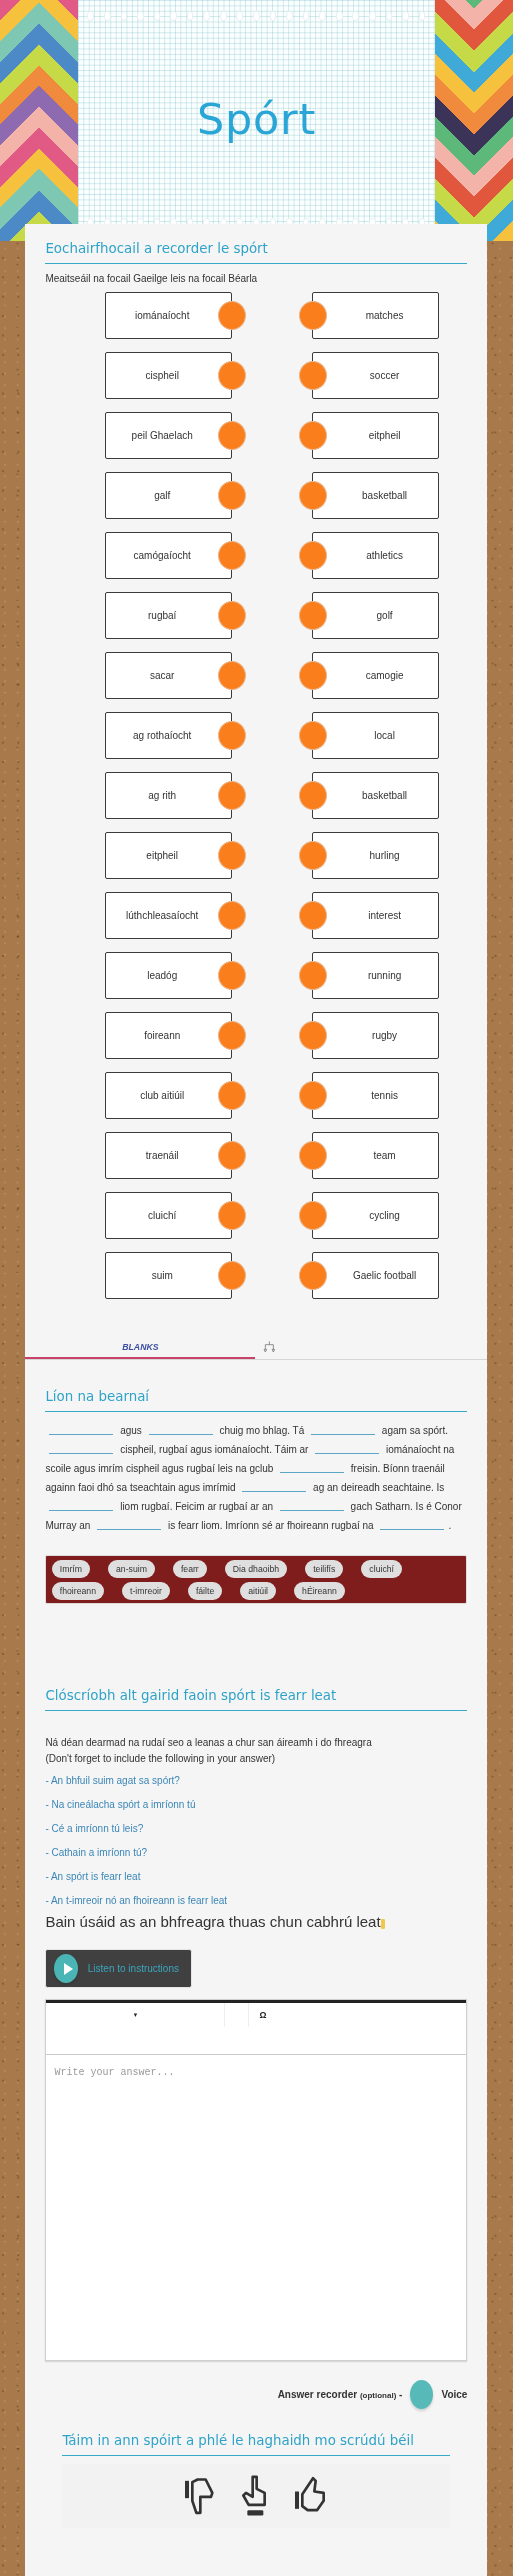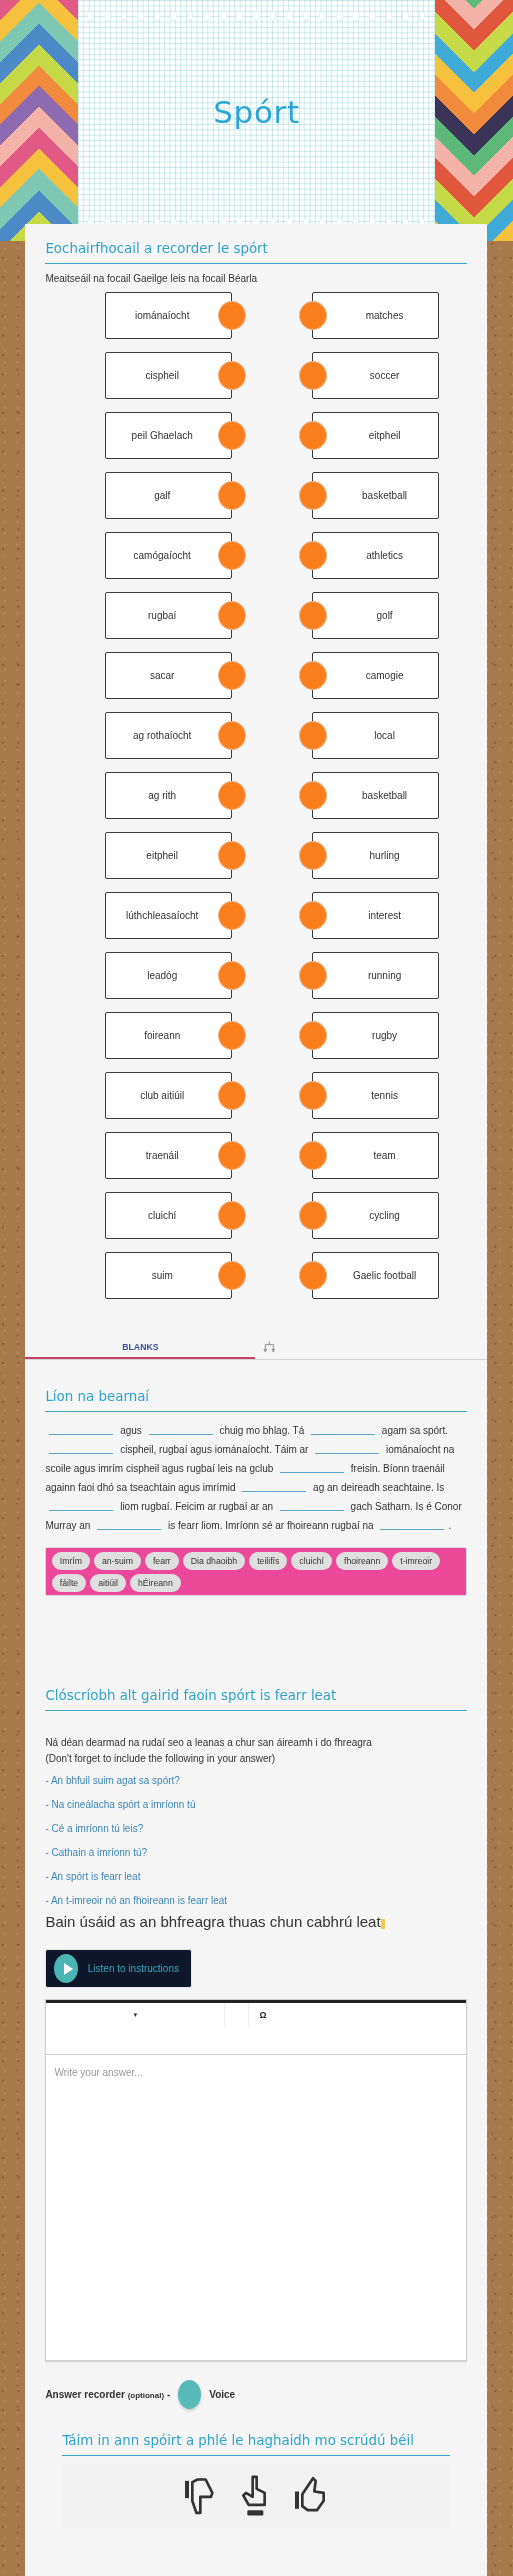--- a/index.html
+++ b/index.html
@@ -42,21 +42,21 @@
       linear-gradient(rgba(120,190,200,0.35) 0.7px, transparent 0.7px),
       linear-gradient(90deg, rgba(120,190,200,0.35) 0.7px, transparent 0.7px);
     background-size: 5.4px 5.4px;
   }
   .holes { position: absolute; left: 9.4px; right: 9.4px; display: flex; justify-content: space-between; }
   .holes.top { top: 10.7px; }
   .holes.bottom { top: 218px; }
   .holes span { width: 6.7px; height: 10.7px; border-radius: 50%; background: #fff; border: 0.7px solid #e6f0f0; }
   .page-title {
     position: absolute; left: 0; right: 0; top: 94px; text-align: center;
-    font-size: 31px; color: #29a5d6; font-family: "DejaVu Sans", sans-serif;
+    font-size: 43px; color: #29a5d6; font-family: "DejaVu Sans", sans-serif;
     letter-spacing: 0.7px;
   }
 
   
   .card {
     position: absolute; left: 25.4px; top: 224px; width: 462px; height: 2381px;
     background: #f5f5f5;
   }
   .section { padding: 0 20px; }
   .sec-title {
@@ -80,57 +80,57 @@
     position: absolute; top: 50%; width: 28px; height: 29px; margin-top: -14.7px;
     border-radius: 50%; background: #fb7e1d; border: 1.3px solid #e9b68c;
   }
   .mbox.left .dot { right: -14.7px; }
   .mbox.right .dot { left: -14.7px; }
 
   .tabs {
     position: absolute; left: 0; right: 0; top: 1112px; height: 24px;
     display: flex; border-bottom: 0.7px solid #d6d6d6;
   }
-  .tab { width: 230px; display: flex; align-items: center; justify-content: center; font-size: 8.7px; font-weight: bold; color: #3b4fa0; }
+  .tab { width: 230px; display: flex; align-items: center; justify-content: center; font-size: 8.7px; font-weight: bold; color: #3b4fa0; font-style: italic; }
   .tab.active { border-bottom: 2px solid #c8436a; }
   .tab.icon { width: 27px; margin-left: 0px; color: #777; }
 
   .blanks { position: absolute; left: 20px; right: 20px; top: 1165px; }
   .para { margin-top: 9.4px; font-size: 10px; line-height: 19px; color: #333; }
   .blank { display: inline-block; width: 64px; height: 12px; border-bottom: 0.7px solid #5aa6c6; margin: 0 4px; vertical-align: -1.3px; }
   .wordbank {
-    margin-top: 12px; background: #ec4899; border: 0.7px solid #dcdcdc; border-radius: 2px;
-    padding: 4px 4px 2.7px 5.4px; display: flex; flex-wrap: wrap; gap: 4px 4px;
+    margin-top: 20px; background: #7f1d1d; border: 0.7px solid #dcdcdc; border-radius: 2px;
+    padding: 4px 4px 2.7px 5.4px; display: flex; flex-wrap: wrap; gap: 4px 18px;
   }
   .chip { background: #dfdfdf; border-radius: 10.7px; padding: 4px 8px; font-size: 8.7px; color: #333; }
 
   .write { position: absolute; left: 20px; right: 20px; top: 1464px; }
   .write .body { font-size: 10px; color: #333; line-height: 16px; margin-top: 24px; }
   .blue-list { margin-top: 2.7px; }
   .blue-list div { font-size: 10px; color: #3a86b7; line-height: 24px; }
   .bain { font-size: 15px; color: #333; margin-top: 0; }
   .bain .emoji { display: inline-block; width: 4px; height: 9.4px; background: #f2c84b; vertical-align: -1.3px; border-radius: 1.3px; }
 
   .listen-btn {
     margin-top: 19px; display: inline-flex; align-items: center; gap: 9.4px;
-    width: 147px; height: 39px; padding-left: 8px; background: #0f172a;
+    width: 147px; height: 39px; padding-left: 8px; background: #404040;
     border: 0.7px solid #e6e6e6; border-radius: 2.7px;
   }
   .play { width: 24px; height: 29px; border-radius: 50%; background: #4bb5b5; position: relative; box-shadow: 0 2px 2.7px rgba(0,0,0,0.15); }
   .play::after { content: ""; position: absolute; left: 9.4px; top: 8.7px; border-left: 9.4px solid #fff; border-top: 6px solid transparent; border-bottom: 6px solid transparent; }
   .listen-label { font-size: 10px; color: #3aa4bf; }
 
   .editor { margin-top: 10.7px; background: #fff; border: 0.7px solid #cfcfcf; box-shadow: 0 0.7px 1.3px rgba(0,0,0,0.15); }
   .ed-bar { border-top: 3.3px solid #222; height: 55px; display: flex; border-bottom: 1.3px solid #ccc; }
   .ed-sel { width: 179px; height: 24px; display: flex; align-items: center; justify-content: center; font-size: 6.7px; color: #222; border-right: 0.7px solid #eee; }
   .ed-blank { width: 24px; height: 24px; border-right: 0.7px solid #eee; }
   .ed-omega { width: 27px; height: 24px; display: flex; align-items: center; justify-content: center; font-weight: bold; font-size: 8.7px; color: #222; }
-  .ed-area { height: 305px; padding: 12px 8px; font-size: 10px; color: #999; }
-
-  .recorder { margin-top: 19px; display: flex; align-items: center; gap: 8px; font-size: 10px; font-weight: bold; color: #333; }
+  .ed-area { height: 305px; padding: 12px 8px; font-size: 10px; color: #999; font-family: Liberation Mono, monospace; }
+
+  .recorder { margin-top: 19px; display: flex; align-items: center; gap: 8px; font-size: 10px; font-weight: bold; color: #333; justify-content: flex-end; }
   .recorder small { font-size: 8px; }
   .rec-dot { width: 23px; height: 29px; border-radius: 50%; background: #58b9b9; box-shadow: 0 2px 2.7px rgba(0,0,0,0.15); }
 
   .oral { position: absolute; left: 37px; right: 37px; top: 2209px; }
   .oral .sec-title { border-bottom-width: 1.3px; font-size: 13.4px; }
   .faces { margin-top: 8px; background: #f2f2f2; height: 64px; display: flex; align-items: center; justify-content: center; gap: 19px; }
   .faces svg { width: 36px; height: 43px; }
 </style>
 </head>
 <body>

